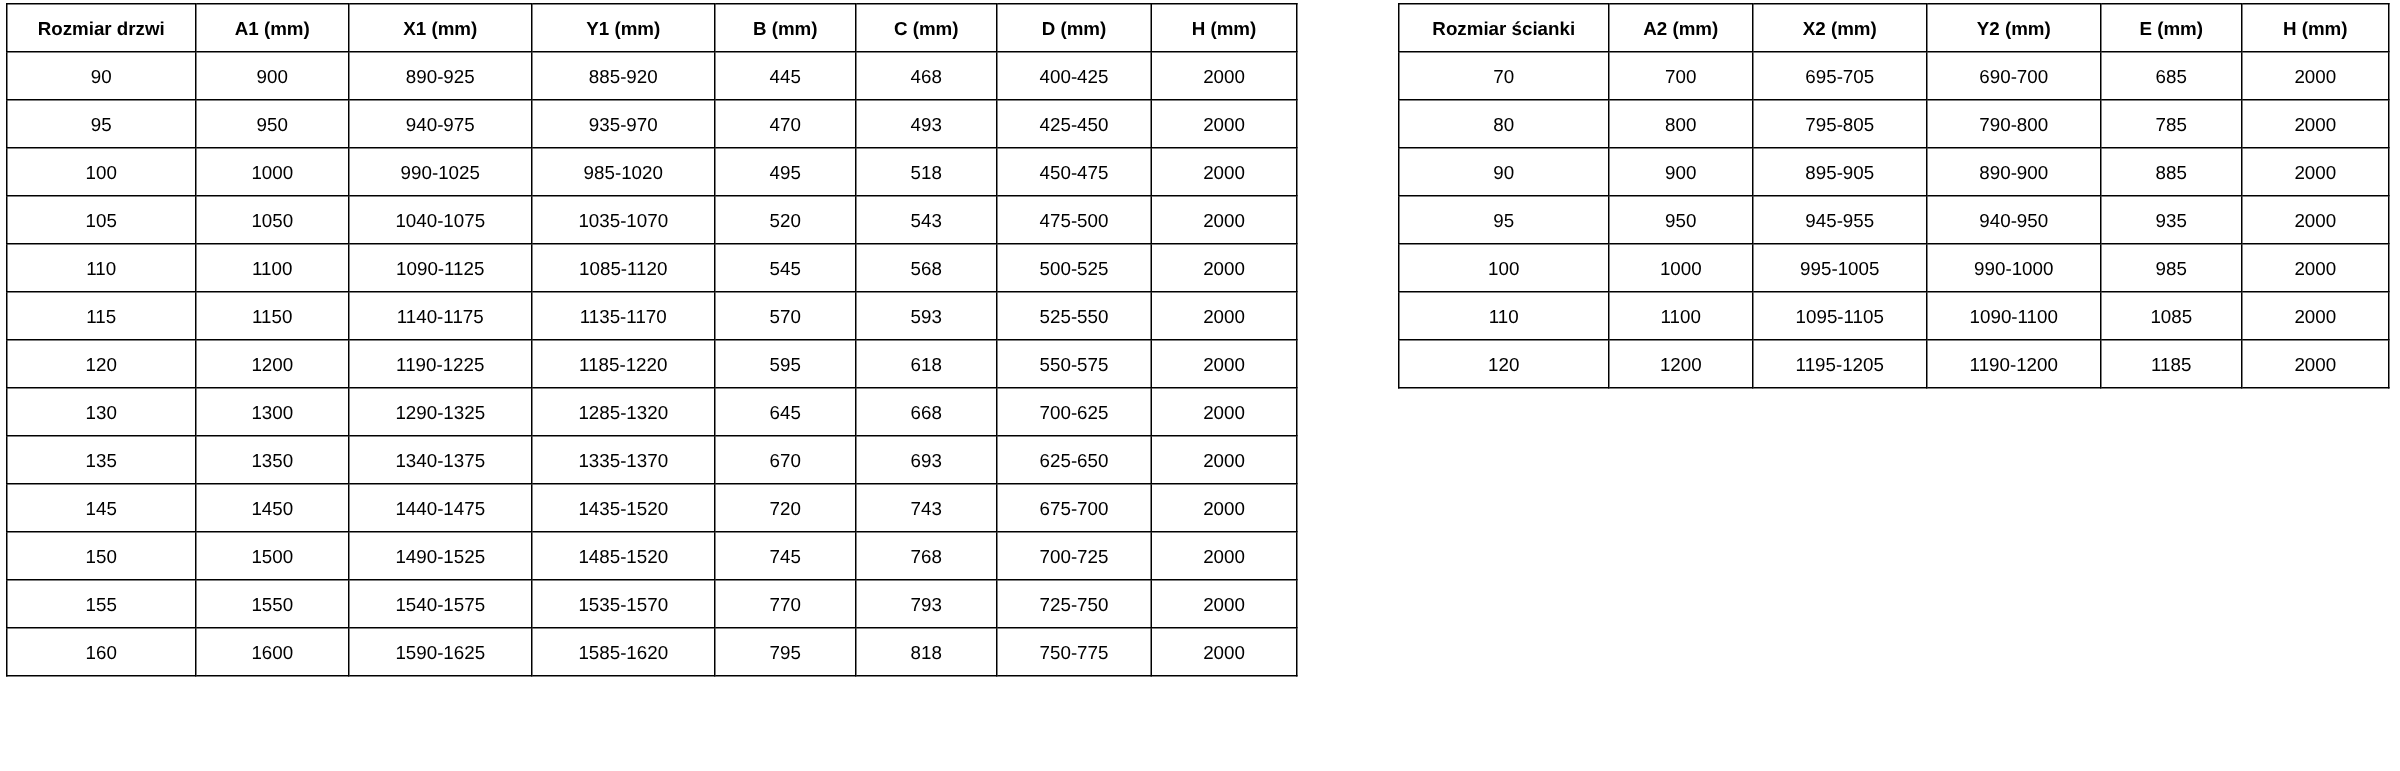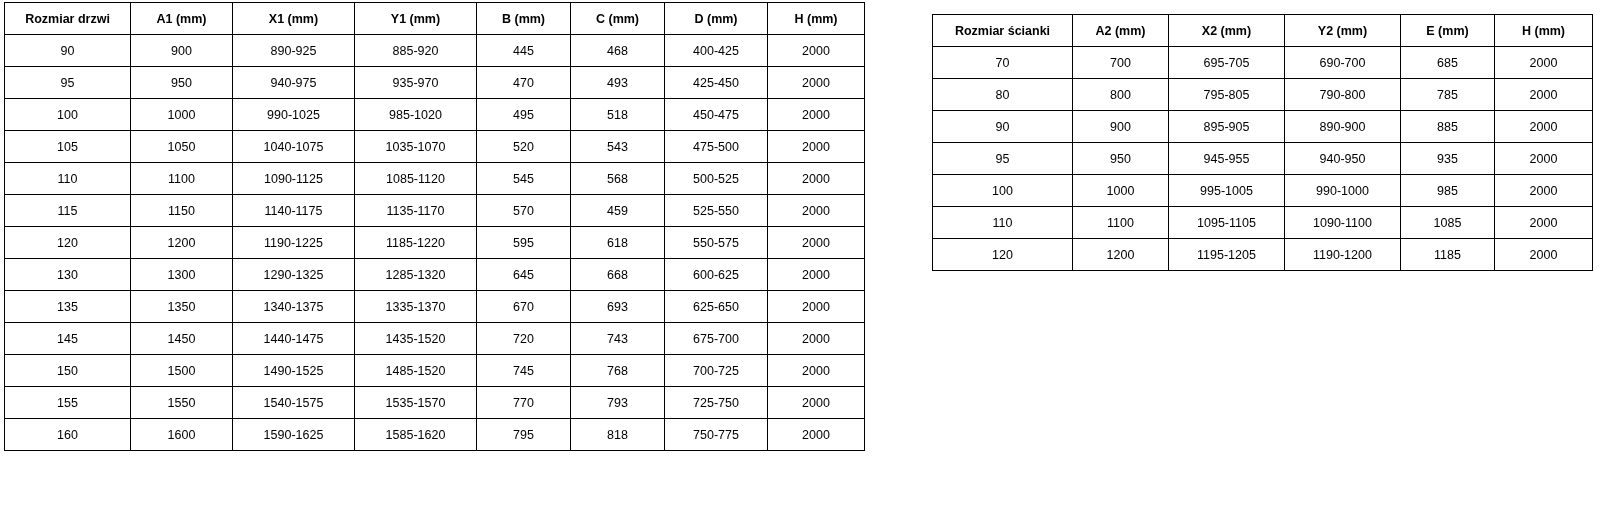--- a/index.html
+++ b/index.html
@@ -18,21 +18,21 @@
     position: relative;
     width: 1600px;
     height: 514px;
     box-sizing: border-box;
   }
   .table-wrap {
     position: absolute;
     top: 0;
   }
   #doors-wrap { left: 4px; top: 2px; }
-  #walls-wrap { left: 932px; top: 14px; }
+  #walls-wrap { left: 932px; top: 2px; }
 
   table.grid {
     border-collapse: collapse;
     table-layout: fixed;
   }
   table.grid th,
   table.grid td {
     border: 1px solid #000000;
     text-align: center;
     vertical-align: middle;
@@ -148,42 +148,42 @@
             <td>568</td>
             <td>500-525</td>
             <td>2000</td>
           </tr>
           <tr>
             <td>115</td>
             <td>1150</td>
             <td>1140-1175</td>
             <td>1135-1170</td>
             <td>570</td>
-            <td>459</td>
+            <td>593</td>
             <td>525-550</td>
             <td>2000</td>
           </tr>
           <tr>
             <td>120</td>
             <td>1200</td>
             <td>1190-1225</td>
             <td>1185-1220</td>
             <td>595</td>
             <td>618</td>
             <td>550-575</td>
             <td>2000</td>
           </tr>
           <tr>
             <td>130</td>
             <td>1300</td>
             <td>1290-1325</td>
             <td>1285-1320</td>
             <td>645</td>
             <td>668</td>
-            <td>600-625</td>
+            <td>700-625</td>
             <td>2000</td>
           </tr>
           <tr>
             <td>135</td>
             <td>1350</td>
             <td>1340-1375</td>
             <td>1335-1370</td>
             <td>670</td>
             <td>693</td>
             <td>625-650</td>

